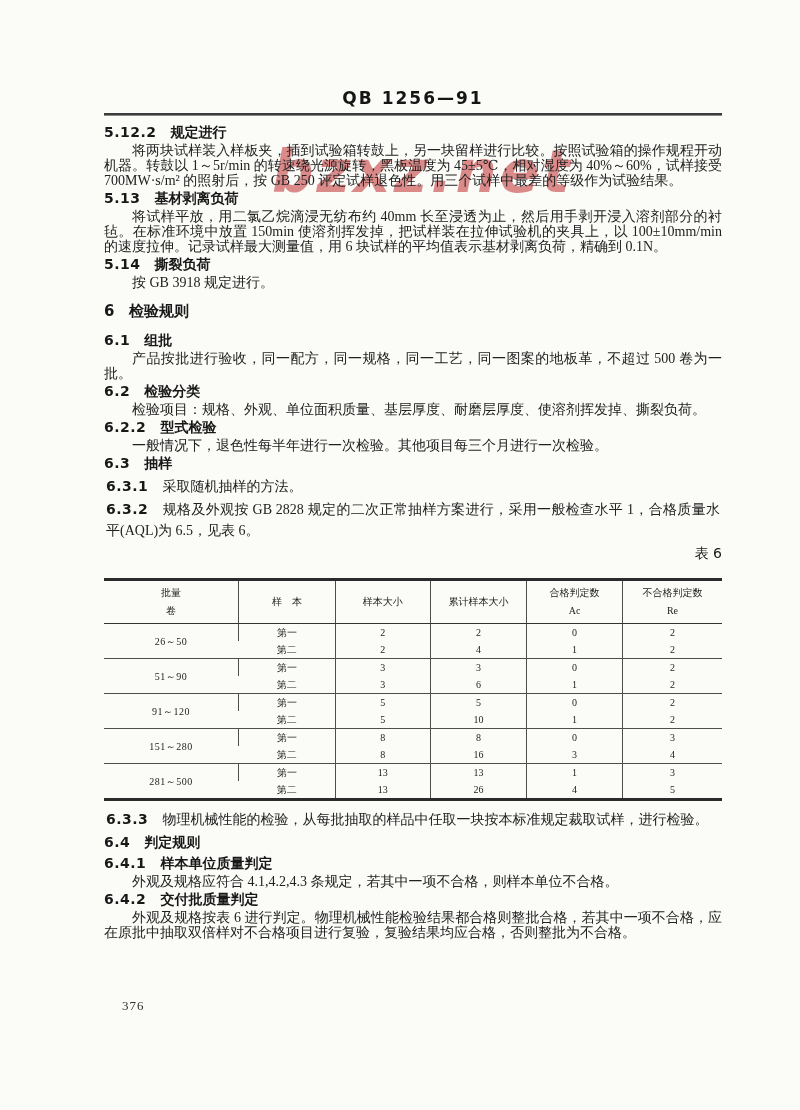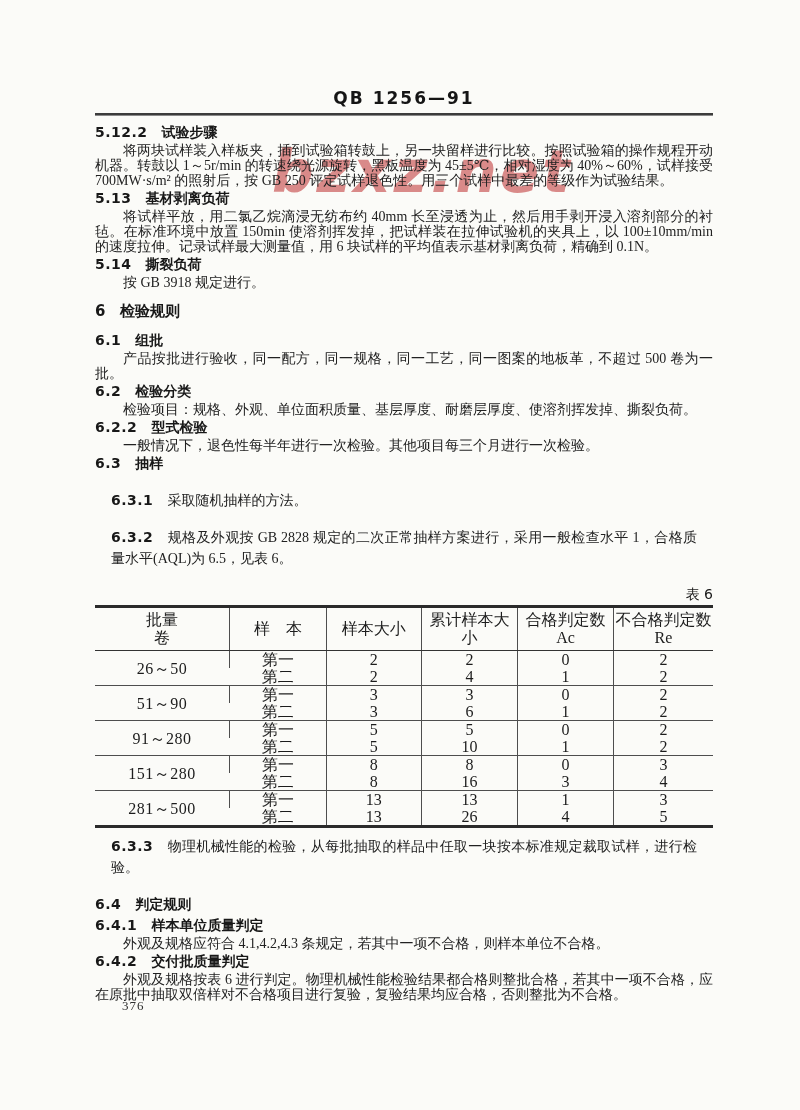--- a/index.html
+++ b/index.html
@@ -13,21 +13,21 @@
   }
   .watermark {
     position:absolute; left:272px; top:138px; z-index:0;
     font-family:"DejaVu Sans",sans-serif; font-weight:800;
     font-size:58px; letter-spacing:3px;
     color:#b91c1c; opacity:.5;
     user-select:none;
     font-style:italic;
   }
   .page {
-    position:absolute; left:95px; top:0; width:618px; z-index:1;
+    position:absolute; left:104px; top:0; width:618px; z-index:1;
   }
   .doc-number {
     margin-top:88px;
     text-align:center;
     font-family:"DejaVu Sans",sans-serif;
     font-weight:bold; font-size:17px; line-height:20px;
     letter-spacing:2px; color:#151515;
   }
   .header-rule {
     margin-top:5px; height:2px; background:#3c3c3c;
@@ -45,30 +45,30 @@
     font-weight:600; margin-right:14px; letter-spacing:.5px; color:#181818;text-align:center;
   }
   .sec-title, .chapter .sec-title {
     font-family:"DejaVu Sans",sans-serif; font-weight:bold; color:#181818;
   }
   p.body {
     margin:0; font-size:14px; line-height:15px;
     text-align:justify; text-indent:2em; color:#212121;
   }
   p.numpara {
-    margin:16px; font-size:14px; line-height:21px; text-align:justify; color:#212121;
+    margin:2px; font-size:14px; line-height:21px; text-align:justify; color:#212121;
   }
   .tbl-caption {
     margin-top:3px; text-align:right; font-size:14px; line-height:18px;
     font-family:"DejaVu Sans",sans-serif; color:#181818;
   }
   table.t6 {
-    margin-top:2px; width:100%; border-collapse:collapse;
+    margin-top:16px; width:100%; border-collapse:collapse;
     border-top:3px solid #2b2b2b; border-bottom:3px solid #2b2b2b;
-    font-size:16px; color:#1c1c1c;
+    font-size:10px; color:#1c1c1c;
   }
   table.t6 th, table.t6 td {
     text-align:center; vertical-align:middle; padding:0; font-weight:normal;
   }
   table.t6 th + th, table.t6 td + td { border-left:1px solid #4e4e4e; }
   table.t6 thead th {
     border-bottom:1.5px solid #333; padding:3px 0; line-height:18px;
   }
   table.t6 tbody td { line-height:17px; }
   table.t6 tr.grp td { border-top:1px solid #4e4e4e; }
@@ -82,21 +82,21 @@
 <body>
 
 <div class="watermark">bzxz.net</div>
 
 <div class="page">
 
   <div class="doc-number">QB 1256—91</div>
   <div class="header-rule"></div>
 
   <h3 class="sec first">
-    <span class="sec-num">5.12.2</span><span class="sec-title">试验步骤</span>
+    <span class="sec-num">5.12.2</span><span class="sec-title">规定进行</span>
   </h3>
   <p class="body">将两块试样装入样板夹，插到试验箱转鼓上，另一块留样进行比较。按照试验箱的操作规程开动机器。转鼓以 1～5r/min 的转速绕光源旋转，黑板温度为 45±5℃，相对湿度为 40%～60%，试样接受 700MW·s/m² 的照射后，按 GB 250 评定试样退色性。用三个试样中最差的等级作为试验结果。</p>
 
   <h3 class="sec">
     <span class="sec-num">5.13</span><span class="sec-title">基材剥离负荷</span>
   </h3>
   <p class="body">将试样平放，用二氯乙烷滴浸无纺布约 40mm 长至浸透为止，然后用手剥开浸入溶剂部分的衬毡。在标准环境中放置 150min 使溶剂挥发掉，把试样装在拉伸试验机的夹具上，以 100±10mm/min 的速度拉伸。记录试样最大测量值，用 6 块试样的平均值表示基材剥离负荷，精确到 0.1N。</p>
 
   <h3 class="sec">
     <span class="sec-num">5.14</span><span class="sec-title">撕裂负荷</span>
@@ -189,21 +189,21 @@
         <td>2</td>
       </tr>
       <tr>
         <td>第二</td>
         <td>3</td>
         <td>6</td>
         <td>1</td>
         <td>2</td>
       </tr>
       <tr class="grp">
-        <td class="batch" rowspan="2">91～280</td>
+        <td class="batch" rowspan="2">91～120</td>
         <td>第一</td>
         <td>5</td>
         <td>5</td>
         <td>0</td>
         <td>2</td>
       </tr>
       <tr>
         <td>第二</td>
         <td>5</td>
         <td>10</td>

